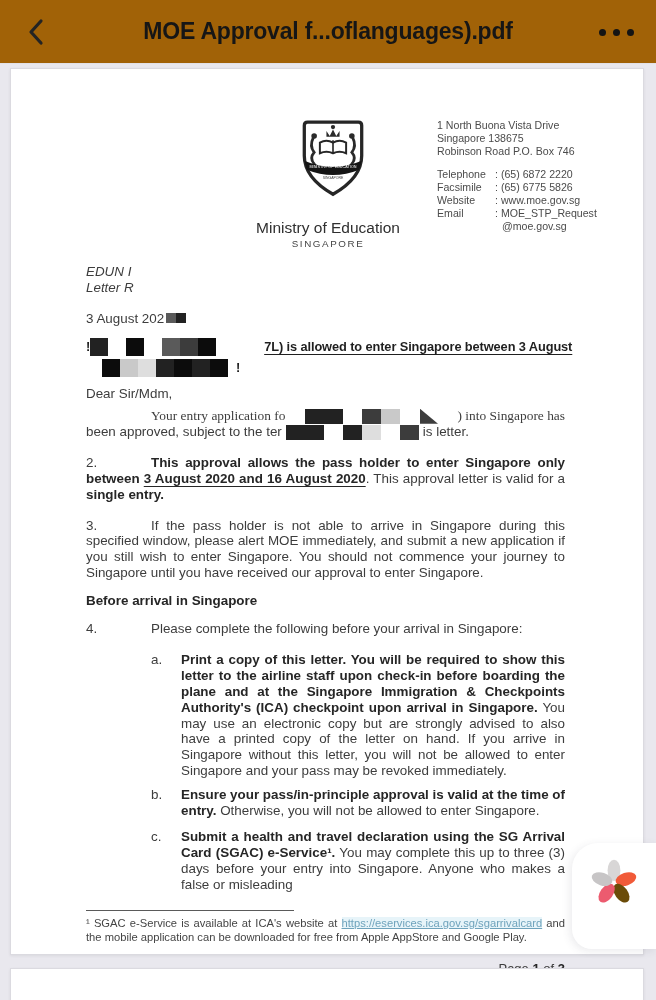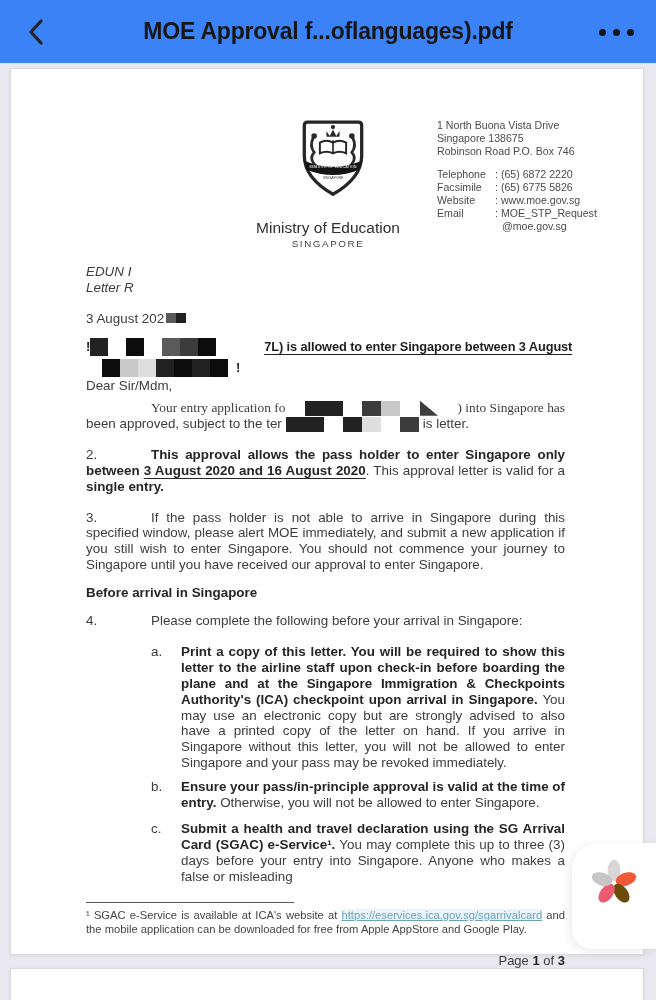--- a/index.html
+++ b/index.html
@@ -4,21 +4,21 @@
 <style>
   * { margin:0; padding:0; box-sizing:border-box; }
   html,body { width:656px; height:1000px; }
   body { font-family:"Liberation Sans", sans-serif; background:#e9e8ee; overflow:hidden; }
 
   .screen { position:relative; width:656px; height:1000px; background:#e9e8ee; overflow:hidden; }
 
   
   .appbar {
     position:absolute; top:0; left:0; width:656px; height:64px;
-    background:#3b82f6; border-bottom:1px solid #e2e1e7;
+    background:#a16207; border-bottom:1px solid #e2e1e7;
     display:flex; align-items:center; z-index:5;
   }
   .back-btn { position:absolute; left:18px; top:14px; width:36px; height:36px; display:flex; align-items:center; justify-content:center; }
   .appbar-title {
     width:100%; text-align:center; font-size:23px; font-weight:700; color:#161616; letter-spacing:-0.2px;
   }
   .menu-btn { position:absolute; right:22px; top:22px; display:flex; gap:7px; align-items:center; height:20px; }
   .menu-btn i { width:7px; height:7px; border-radius:50%; background:#141414; }
 
   
@@ -63,21 +63,21 @@
   .s6 { background:#dedede; }
 
   .subject { margin-top:10px; font-weight:700; color:#1f1f1f; font-size:12.8px; letter-spacing:-0.1px; }
   .subj-l1 { display:flex; justify-content:space-between; align-items:center; height:21px; }
   .subj-l1 .stext { text-decoration:underline; text-underline-offset:3px; white-space:nowrap;margin-left:48px; }
   .subj-l2 { display:flex; align-items:center; height:21px; }
   .mini-glyph { width:9px; height:10px; background:#2a2a2a; clip-path:polygon(50% 0,100% 100%,0 100%); }
   .mini-wrap { border-bottom:2px solid #2a2a2a; padding-bottom:2px; margin-right:16px; }
   .subj-l2 .bang { margin-left:8px; }
 
-  .salutation { }
+  .salutation { margin-top:8px; }
 
   .para1 { margin-top:6px; }
   .p1-l1 { display:flex; justify-content:space-between; align-items:center; padding-left:65px; height:16px;font-family:Liberation Serif, serif; }
   .p1-l2 { display:flex; align-items:center; height:16px; }
   .p1-l2 .rd { margin:0 4px; }
   .wedge { width:18px; height:15px; background:#3d3d3d; clip-path:polygon(0 0,100% 100%,0 100%); }
 
   .pnum { display:inline-block; width:65px; font-weight:400; color:#3d3d3d; }
   .para2 { margin-top:15px; }
   .para3 { margin-top:15px; }

